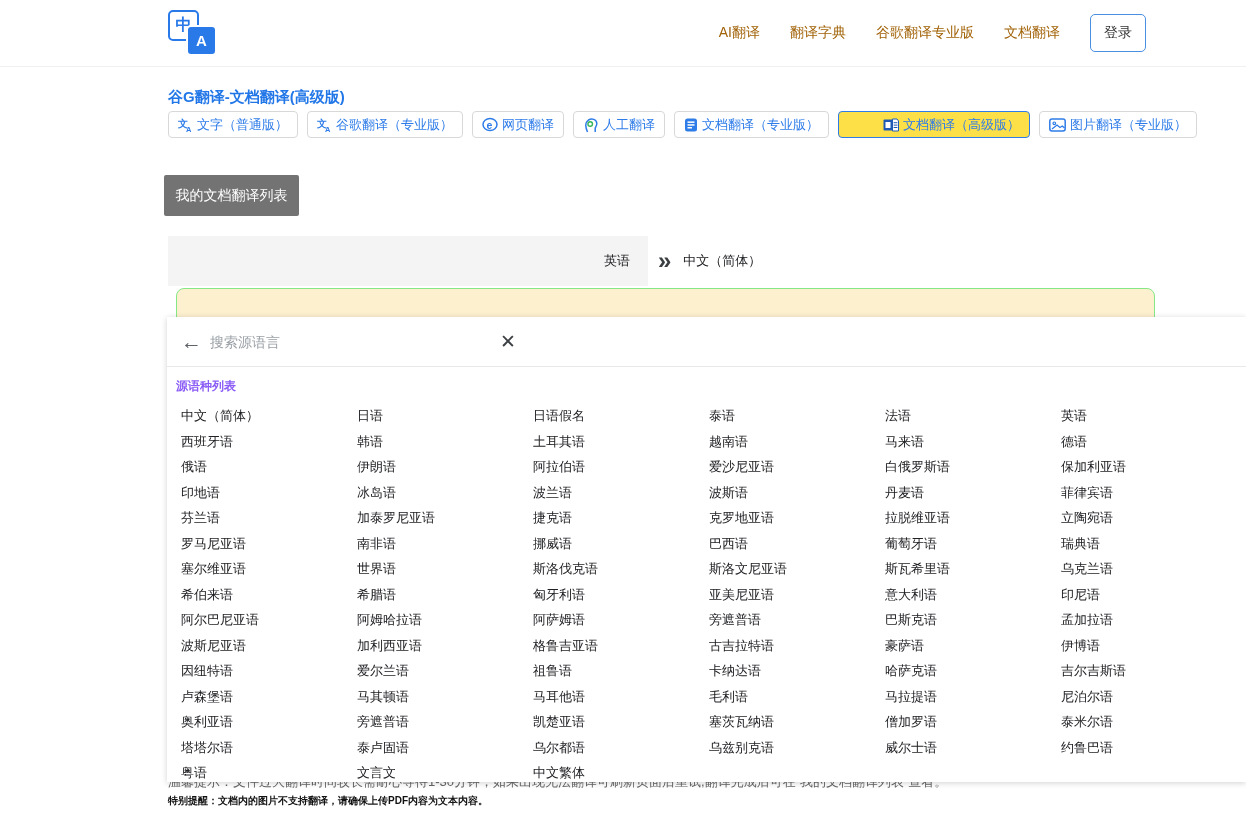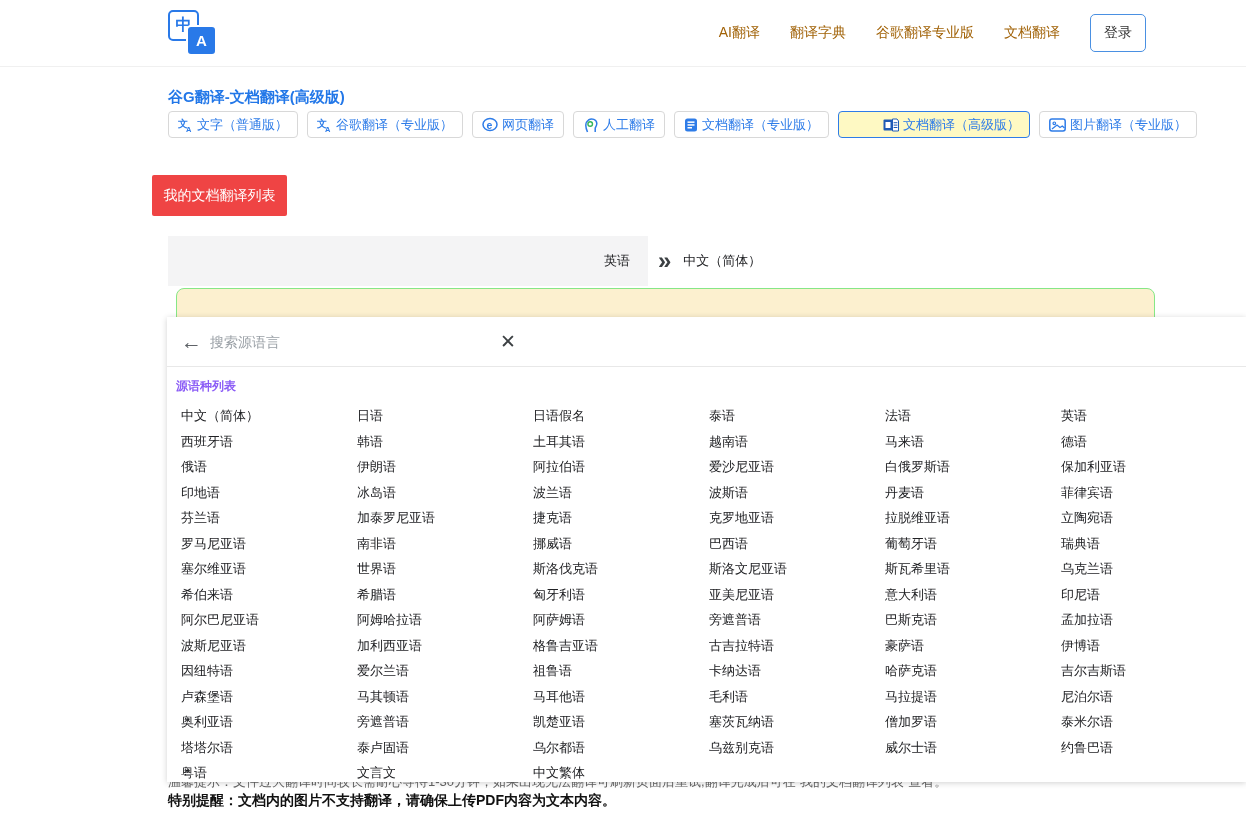--- a/index.html
+++ b/index.html
@@ -40,26 +40,26 @@
   .page-title {
     position:absolute; left:168px; top:88px;
     color:#2277e8; font-weight:bold; font-size:15px;
   }
   .tabs { position:absolute; left:168px; top:111px; display:flex; gap:9px; }
   .tab {
     height:27px; display:flex; align-items:center; gap:4px;
     border:1px solid #d8d8d8; border-radius:4px; background:#fff;
     padding:0 9px; color:#2e7ce8; font-size:13px; cursor:pointer; white-space:nowrap;
   }
-  .tab.active { background:#fef9c3; border-color:#2e7ce8;padding-left:44px; }
+  .tab.active { background:#fde047; border-color:#2e7ce8;padding-left:44px; }
   .tab .ticon { display:inline-flex; align-items:center; }
 
   .my-list-btn {
-    position:absolute; left:152px; top:175px; width:135px; height:41px;
-    background:#ef4444; color:#fff; border:none; border-radius:2px;
+    position:absolute; left:164px; top:175px; width:135px; height:41px;
+    background:#737373; color:#fff; border:none; border-radius:2px;
     font-size:14px; cursor:pointer; font-family:inherit;
   }
 
   .lang-bar { position:absolute; left:168px; top:236px; width:987px; height:50px; display:flex; align-items:center; }
   .lang-src {
     width:480px; height:50px; background:#f4f4f5;
     display:flex; align-items:center; justify-content:flex-end;
     padding-right:18px; font-size:13px; color:#202124; cursor:pointer;
   }
   .lang-arrow { font-size:24px; font-weight:bold; color:#3c4043; margin:0 14px 0 10px; line-height:1; letter-spacing:-2px; }
@@ -69,21 +69,21 @@
     position:absolute; left:176px; top:288px; width:979px; height:460px;
     background:#fcf0cf; border:1px solid #86e786; border-radius:8px;
   }
 
   .tip-line1 {
     position:absolute; left:168px; top:773px; width:1000px;
     font-size:13px; color:#666; line-height:17px; white-space:nowrap;
   }
   .tip-line2 {
     position:absolute; left:168px; top:792px; width:1000px;
-    font-size:14px; color:#111; font-weight:bold; line-height:17px; white-space:nowrap;
+    font-size:10px; color:#111; font-weight:bold; line-height:17px; white-space:nowrap;
   }
 
   
   .lang-panel {
     position:absolute; left:167px; top:317px; width:1079px; height:465px;
     background:#fff; box-shadow:0 1px 6px rgba(0,0,0,0.18); z-index:10;
   }
   .search-row {
     height:50px; display:flex; align-items:center; padding:0 14px;
     border-bottom:1px solid #e8e8e8;

